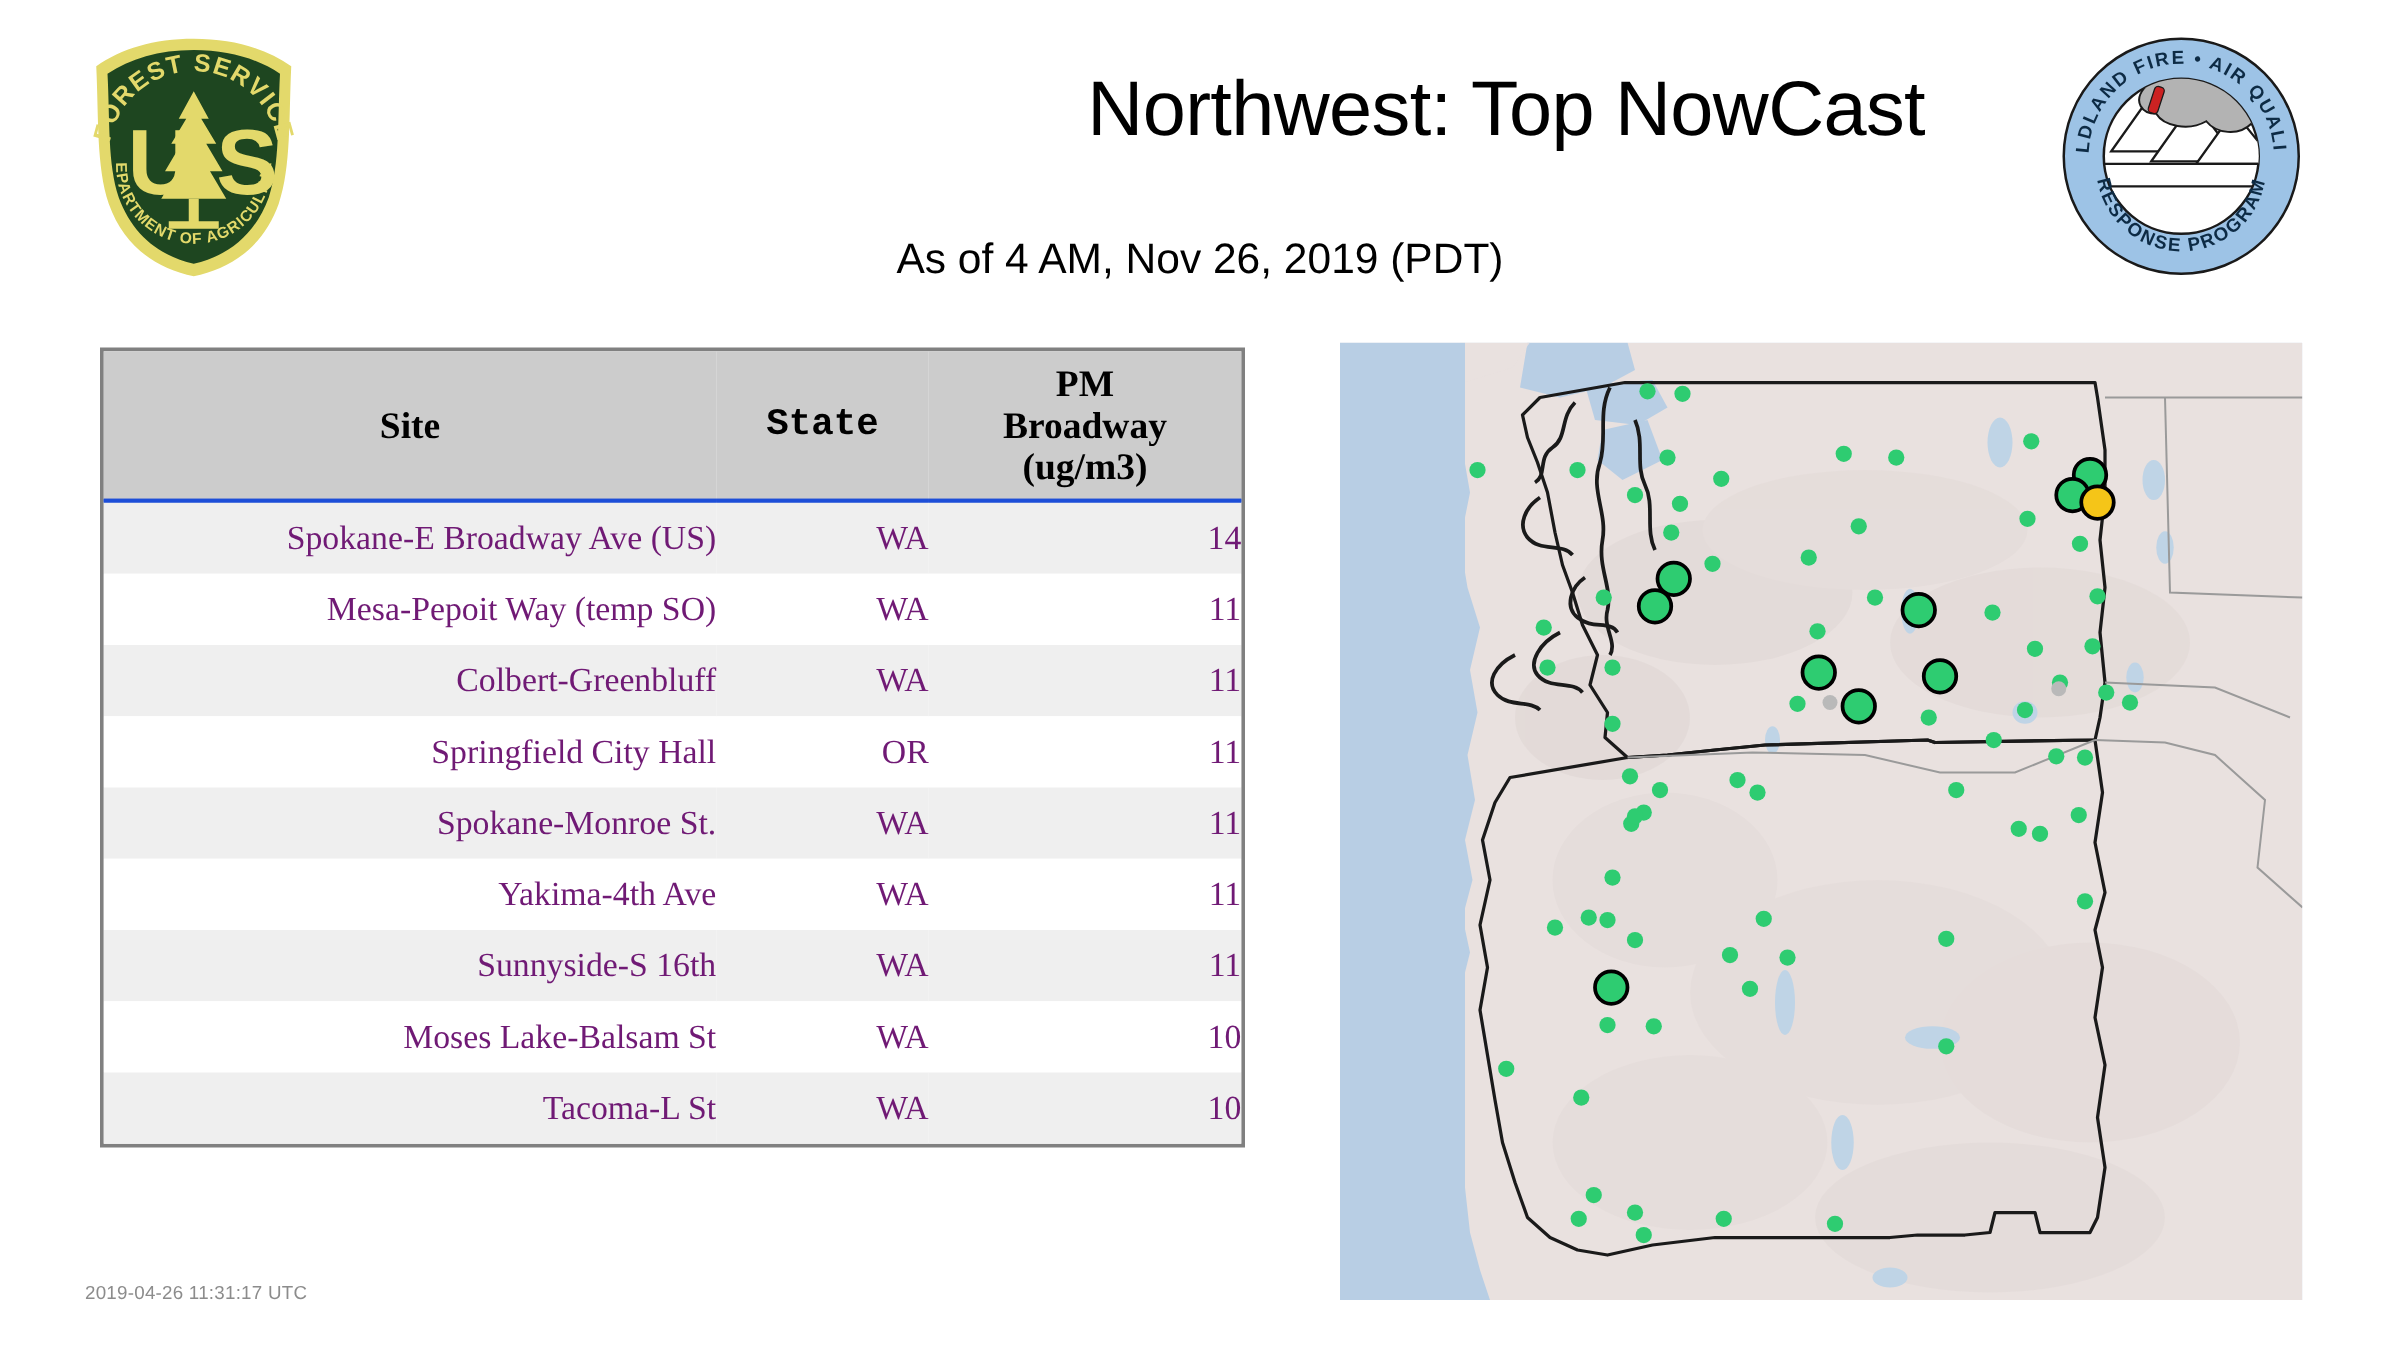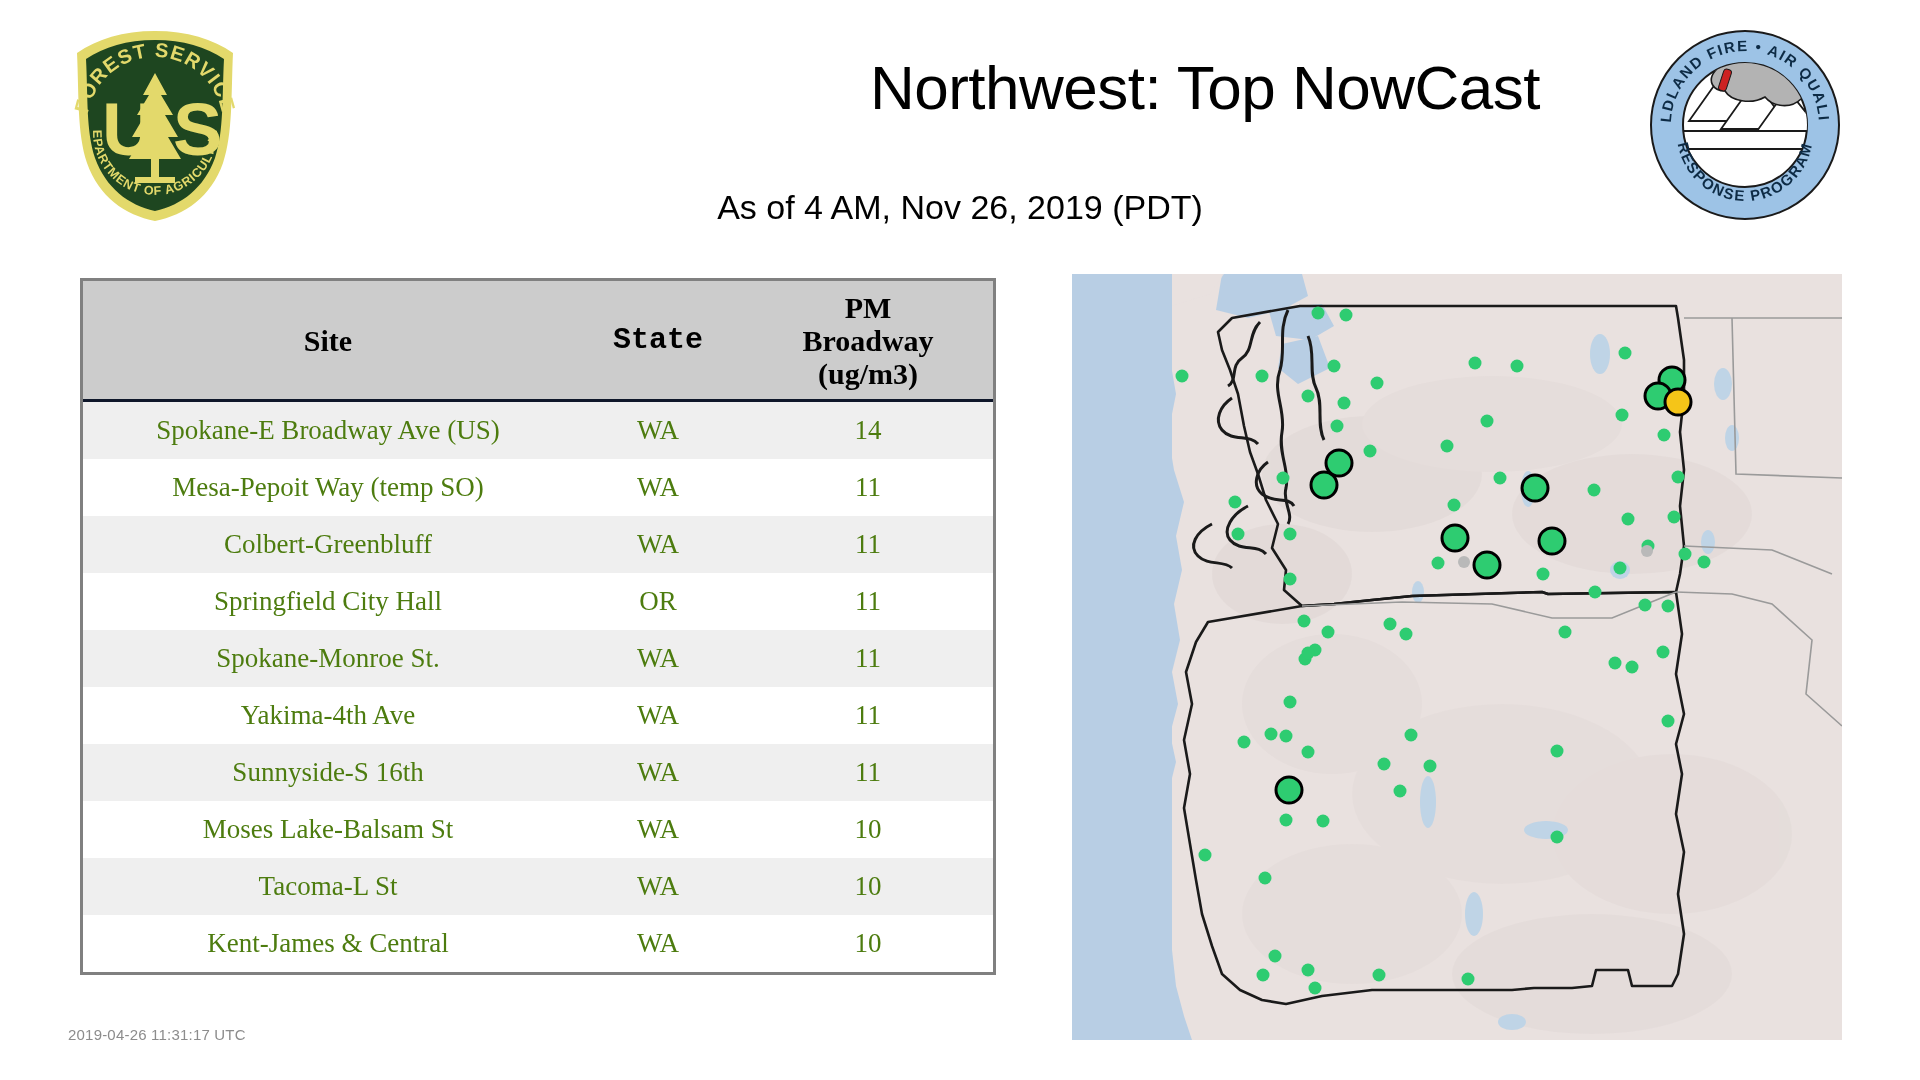--- a/index.html
+++ b/index.html
@@ -38,37 +38,37 @@
     border:3px solid #808080;
     background:#fff;
     box-sizing:border-box;
   }
   table#nowcast-table{
     border-collapse:collapse;width:100%;
     font-family:"Liberation Serif", serif;
   }
   table#nowcast-table thead th{
     background:#cccccc;
-    border-bottom:3px solid #0f172a;
+    border-bottom:3px solid #1d4ed8;
     font-weight:bold;
     font-size:30px;
     color:#000;
     padding:0;
     height:118px;
     vertical-align:middle;
     text-align:center;
     line-height:1.1;
   }
   th.col-site{width:490px;}
   th.col-state{width:170px;font-family:Liberation Mono, monospace;}
   th.col-pm{width:250px;}
   table#nowcast-table tbody td{
     font-size:27px;
-    color:#4d7c0f;
-    text-align:center;
+    color:#701a75;
+    text-align:right;
     height:57px;
     padding:0;
     border:none;
     line-height:1.15;
   }
   table#nowcast-table tbody tr:nth-child(odd){background:#efefef;}
   table#nowcast-table tbody tr:nth-child(even){background:#ffffff;}
 
   
   #timestamp{
@@ -205,25 +205,20 @@
           <td>WA</td>
           <td>11</td>
         </tr>
         <tr>
           <td>Moses Lake-Balsam St</td>
           <td>WA</td>
           <td>10</td>
         </tr>
         <tr>
           <td>Tacoma-L St</td>
-          <td>WA</td>
-          <td>10</td>
-        </tr>
-        <tr>
-          <td>Kent-James &amp; Central</td>
           <td>WA</td>
           <td>10</td>
         </tr>
       </tbody>
   </table>
 </div>
 
 <div id="timestamp">2019-04-26 11:31:17 UTC</div>
 
 <div id="map-panel">

